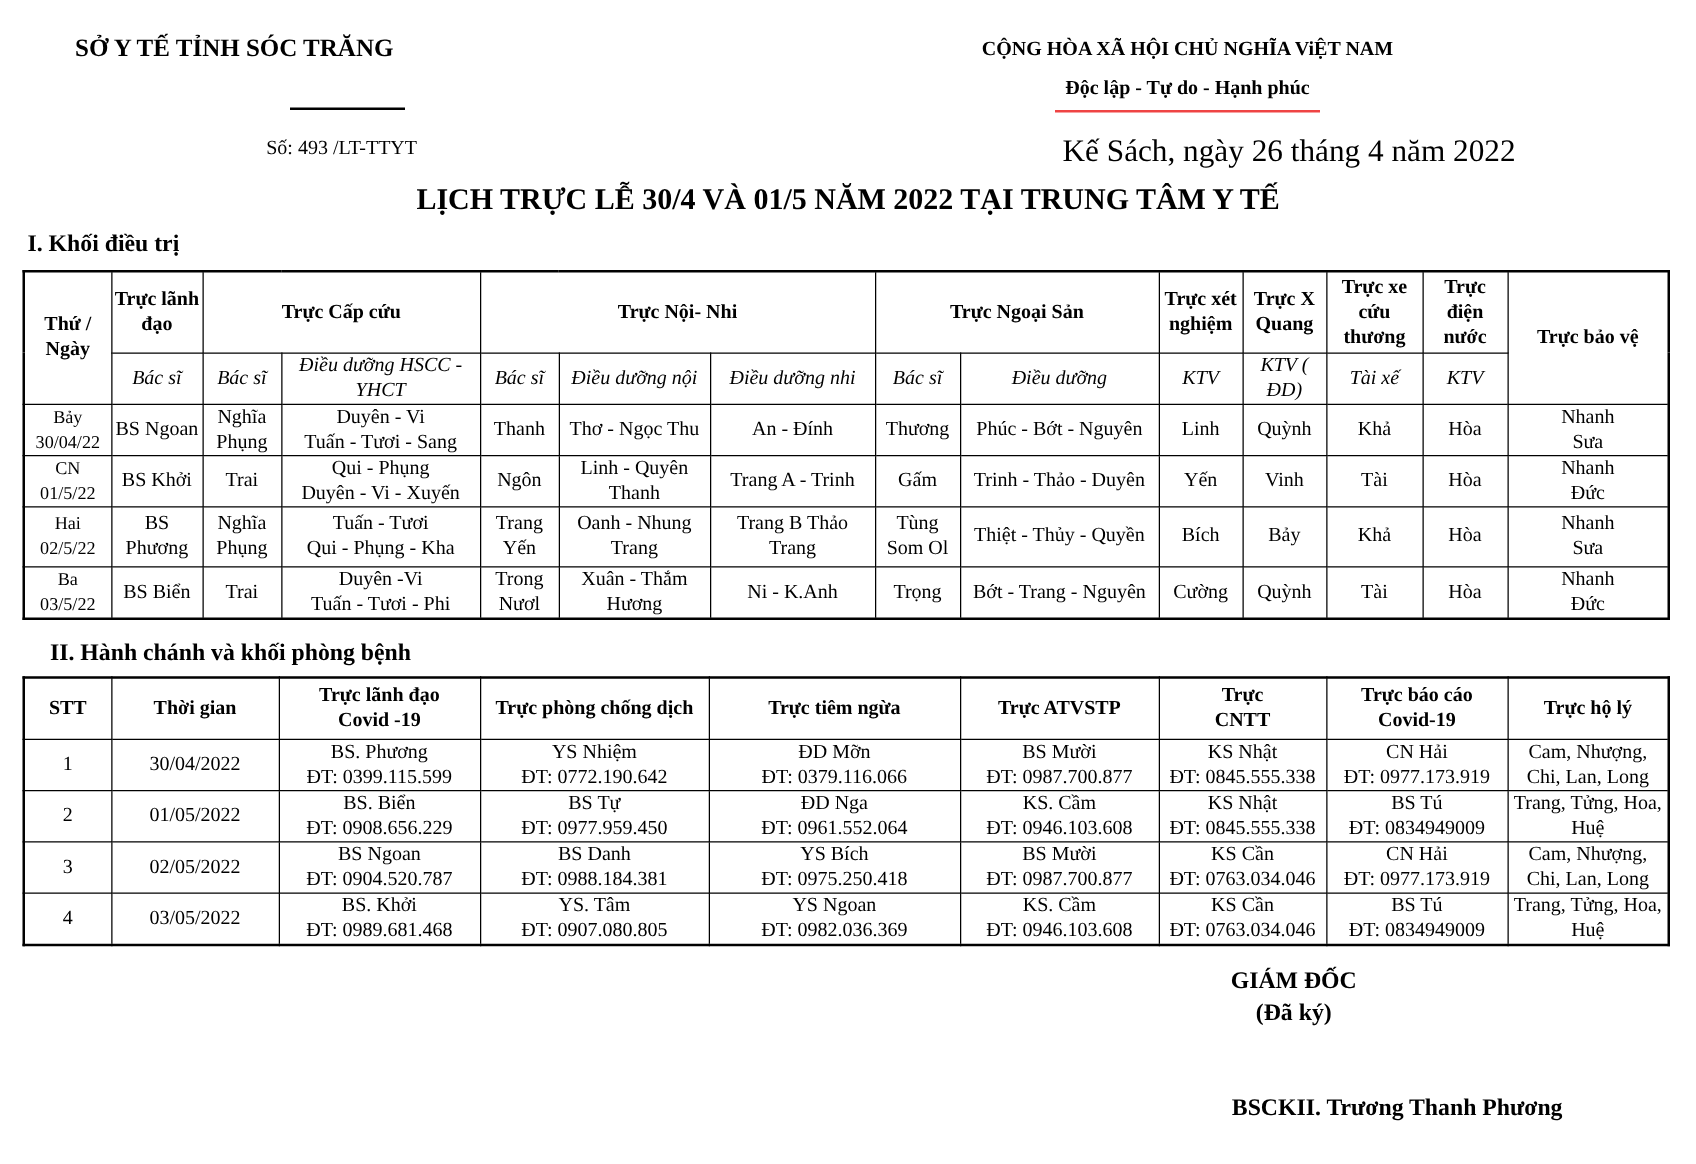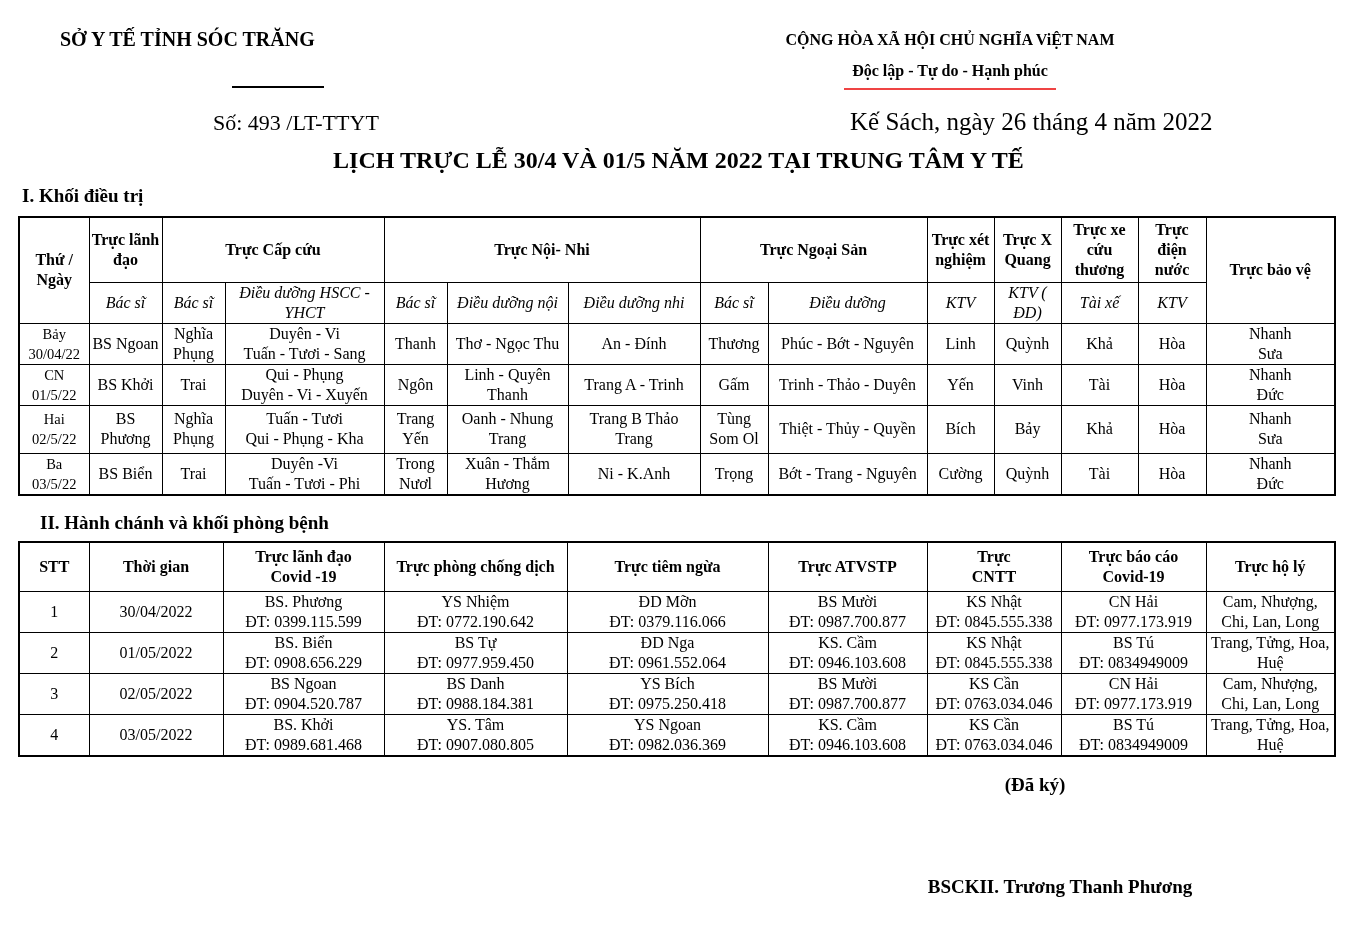--- a/index.html
+++ b/index.html
@@ -3,21 +3,21 @@
 <meta charset="utf-8">
 <style>
   html, body { margin:0; padding:0; background:#fff; }
   body { width:1357px; height:931px; position:relative; overflow:hidden;
          font-family:"Liberation Serif", serif; color:#000; }
   .abs { position:absolute; }
   .hdr-left { left:60px; width:470px; top:24px; font-size:20px; line-height:31px; font-weight:bold; text-align:left; }
   .hdr-right { left:700px; width:500px; top:24px; font-size:16px; line-height:31px; font-weight:bold; text-align:center; }
   .hdr-right .motto { display:inline-block; border-bottom:2px solid #ef4444; padding:0 8px 2px; }
   .uline-left { left:232px; top:86px; width:92px; height:2px; background:#000; }
-  .so { left:213px; top:110px; font-size:22px; }
+  .so { left:213px; top:110px; font-size:16px; }
   .date { left:806px; top:108px; font-size:25px;margin-left:44px; }
   .title { left:0; width:1357px; top:147px; font-size:24px; font-weight:bold; text-align:center; }
   .sec { font-size:19px; font-weight:bold; }
   table { border-collapse:collapse; position:absolute; table-layout:fixed; }
   td, th { border:1.5px solid #000; text-align:center; vertical-align:middle; padding:0 2px;
            font-size:16px; line-height:20px; font-family:"Liberation Serif", serif; }
   th { font-weight:bold; }
   .it { font-style:italic; font-weight:normal; }
   .outer { border:2.5px solid #000; }
   .small { font-size:14.5px; }
@@ -349,15 +349,16 @@
         </td>
     <td>
           <div>Trang, Tửng, Hoa,</div>
           <div>Huệ</div>
         </td>
   </tr>
 </tbody>
   </table>
 
 <div class="abs sign" style="left:855px; top:772px; line-height:26px;">
+  <div>GIÁM ĐỐC</div>
   <div>(Đã ký)</div>
 </div>
-<div class="abs sign" style="left:870px; top:876px; width:380px;">BSCKII. Trương Thanh Phương</div>
+<div class="abs sign" style="left:870px; top:876px; width:380px;text-align:right;">BSCKII. Trương Thanh Phương</div>
 
 </body></html>

